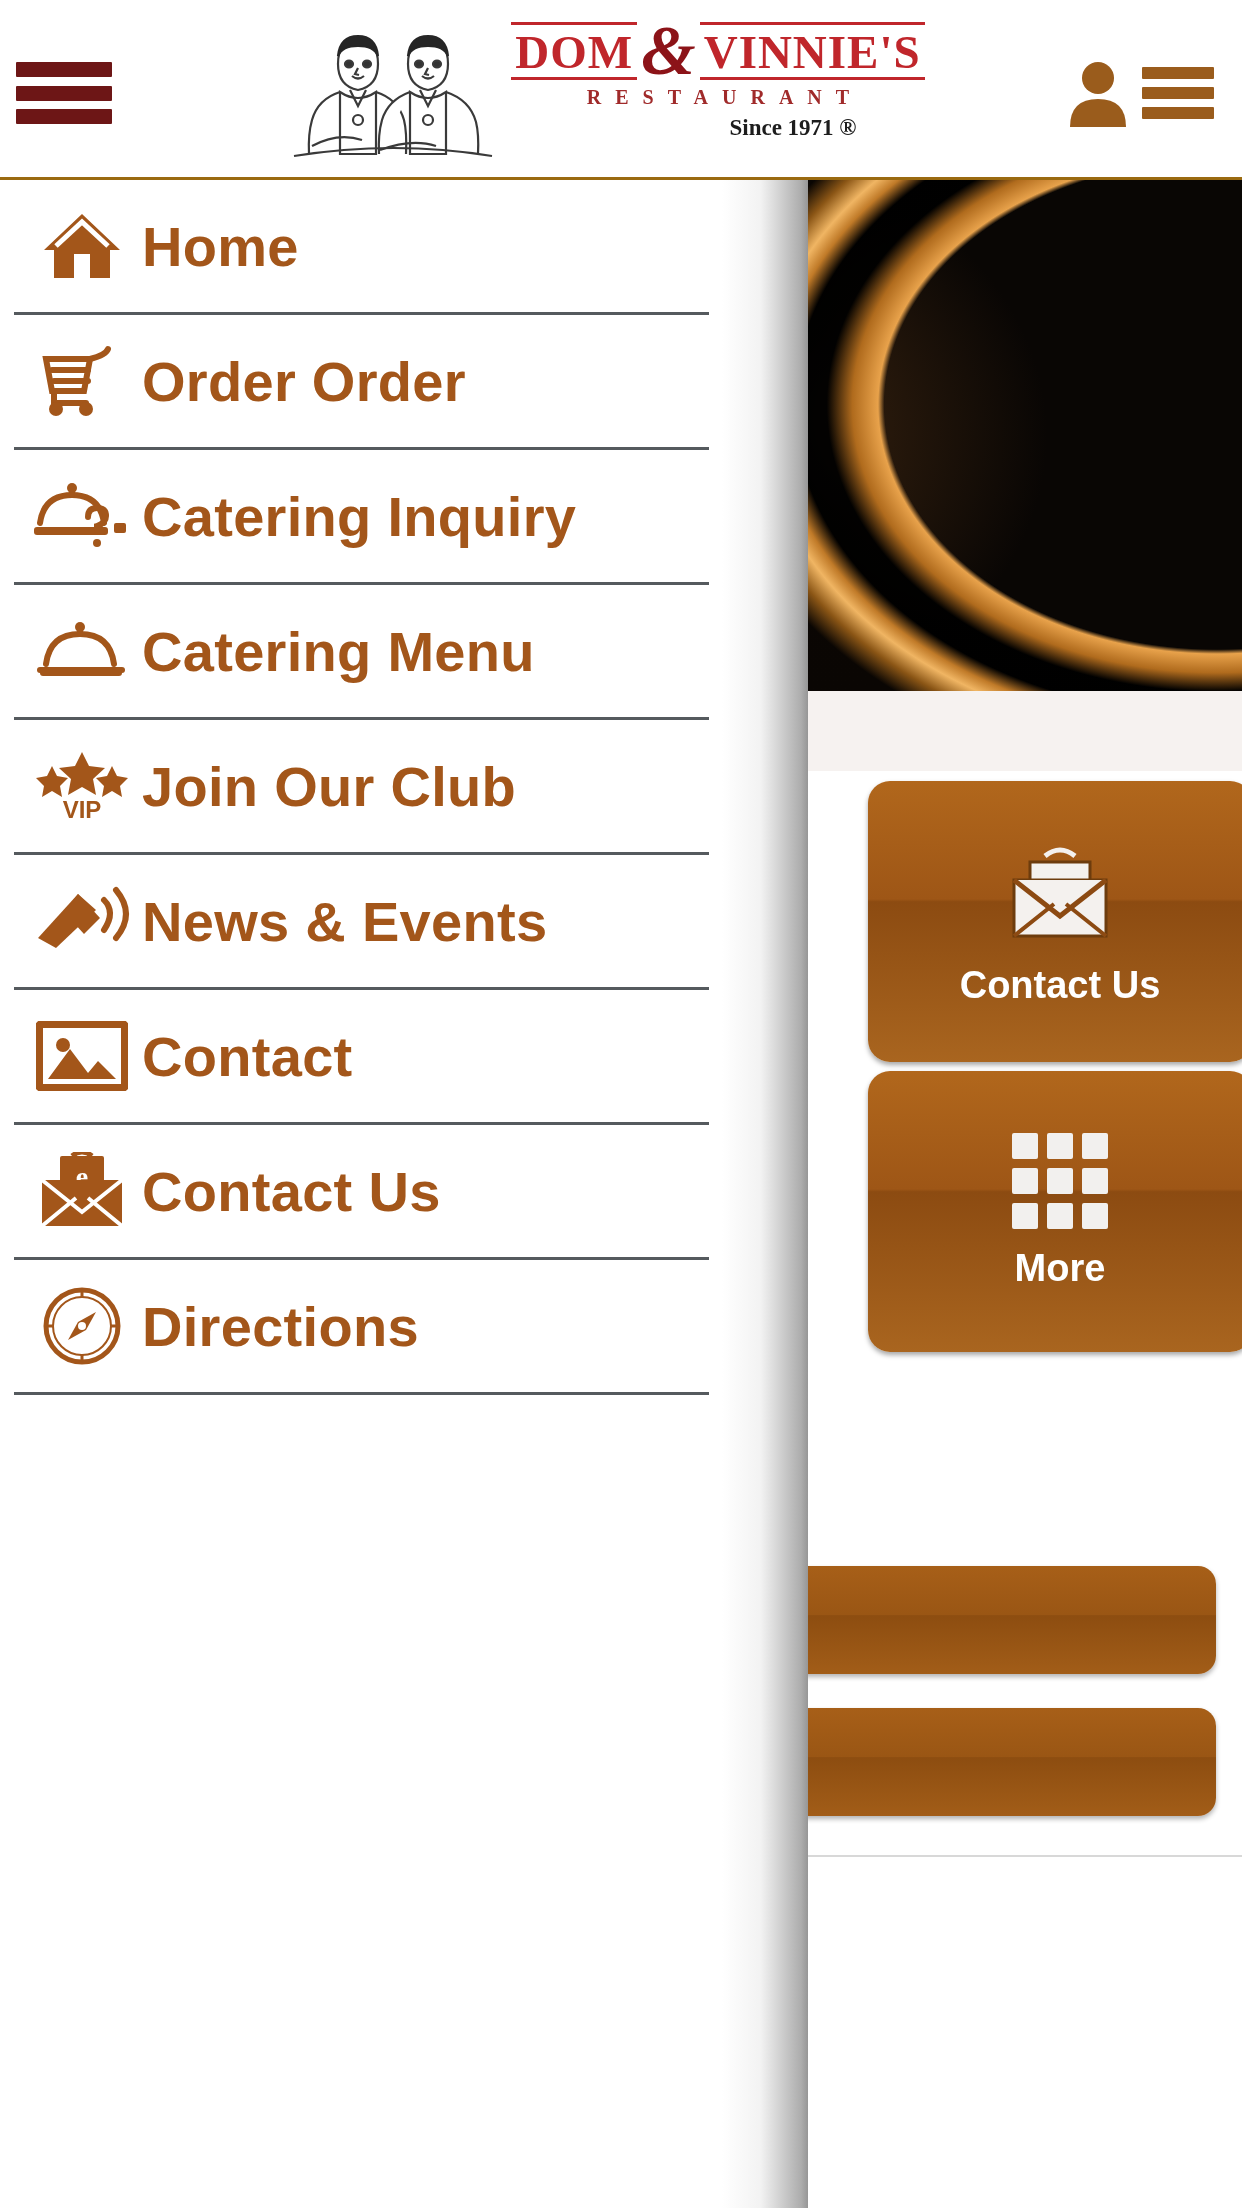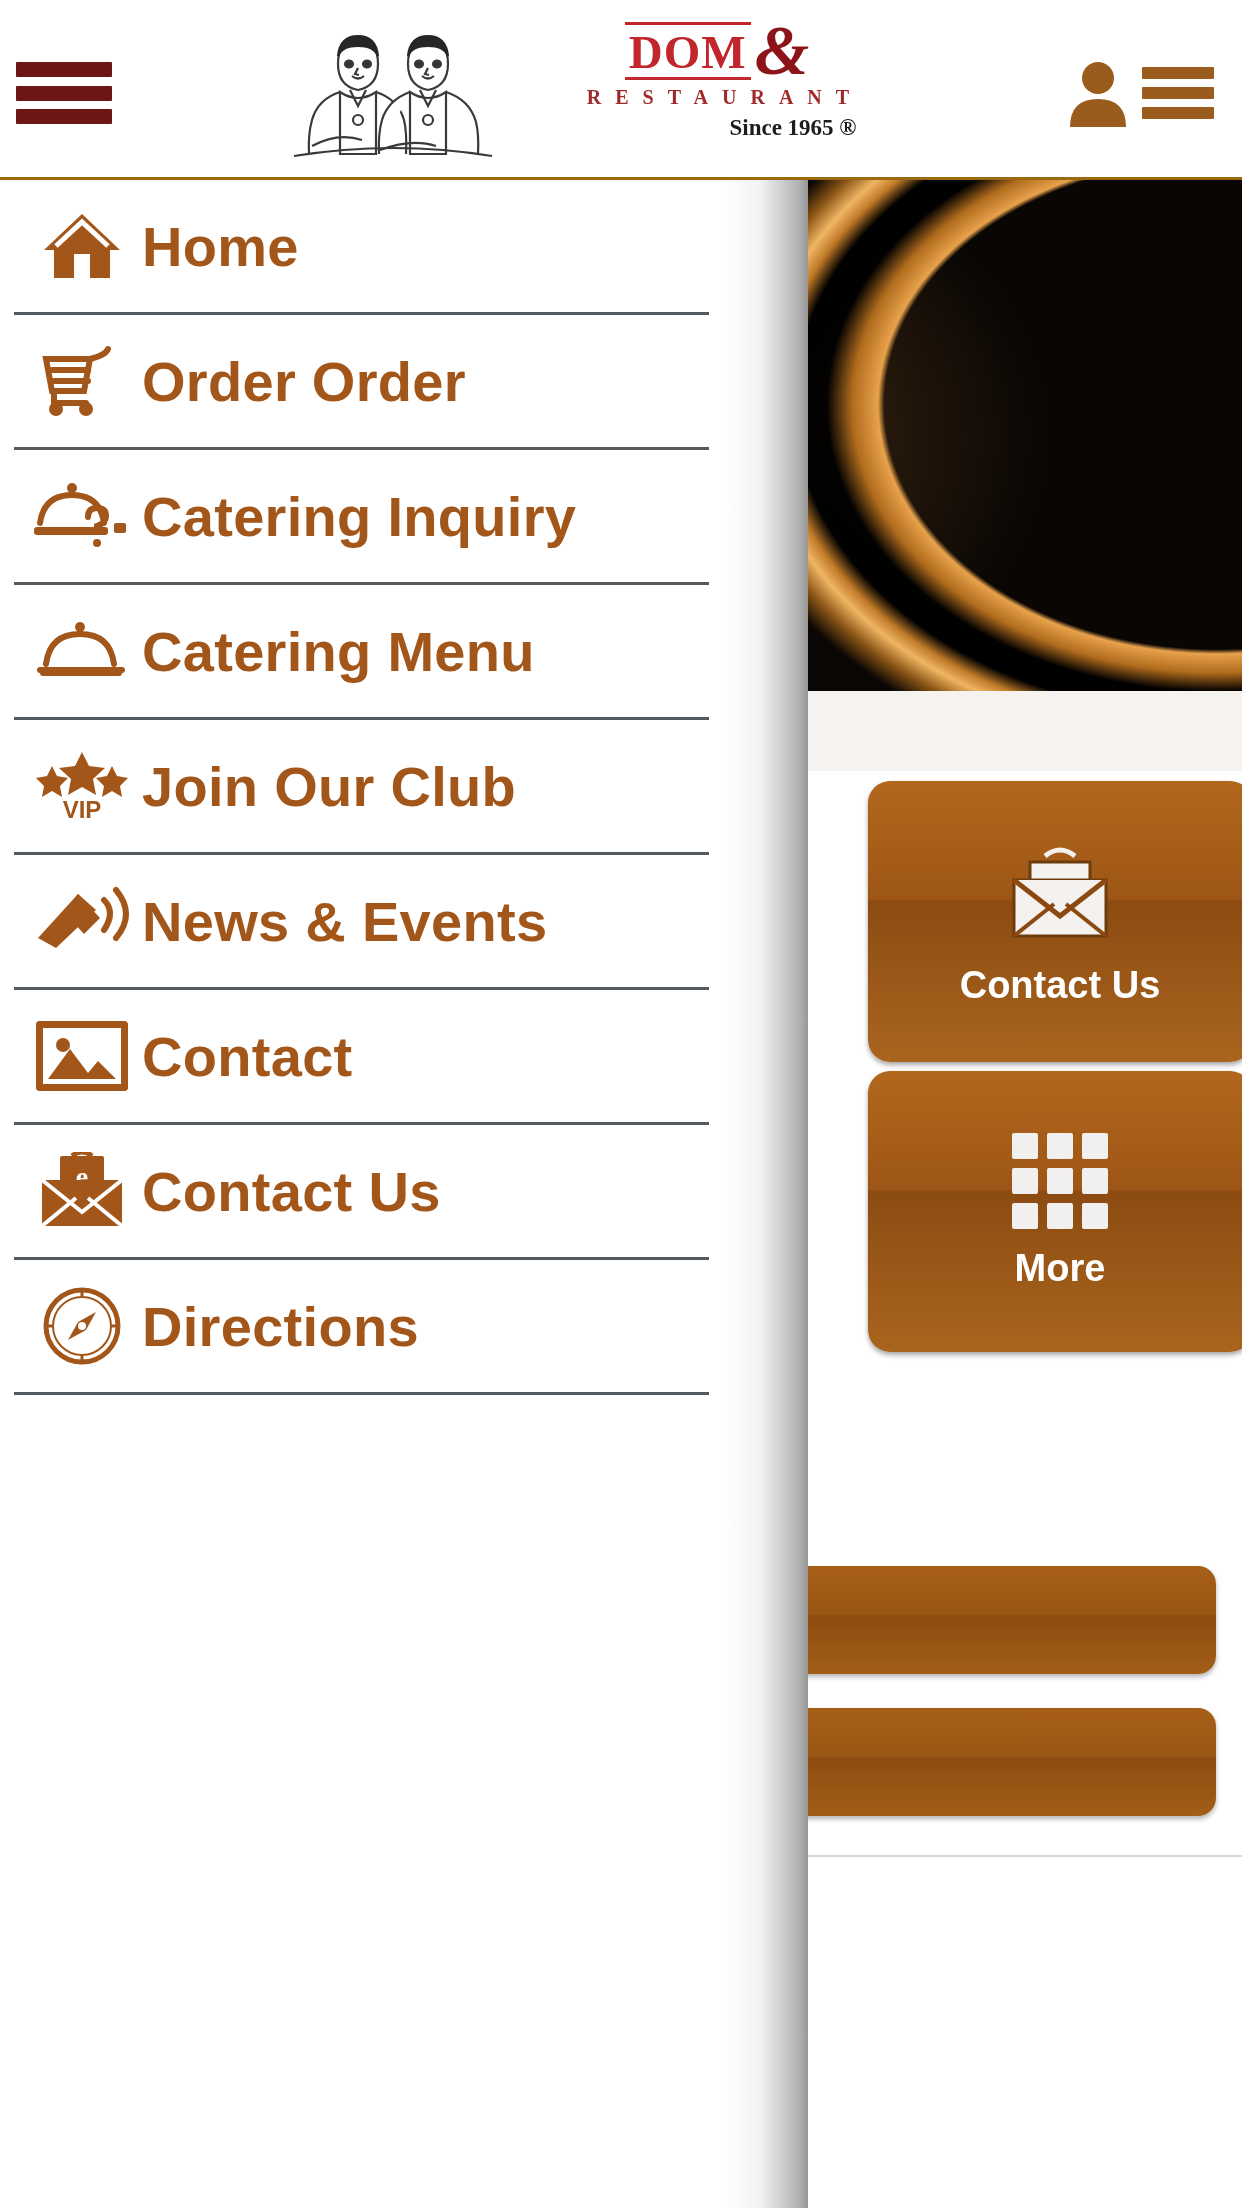--- a/index.html
+++ b/index.html
@@ -331,23 +331,24 @@
             <path d="M100 126 q32 -12 56 -4"></path>
           </g>
           <path d="M14 132 q100 -16 198 0" fill="none" stroke="#3a3a3a" stroke-width="2"></path>
         </svg>
       </div>
 
       <div id="logo-wordmark">
         <div class="wm-line1">
           <span class="wm-dom">DOM</span>
           <span class="wm-amp">&amp;</span>
+          <span class="wm-vinnies">VINNIE'S</span>
         </div>
         <div class="wm-line2">RESTAURANT</div>
-        <div class="wm-line3">Since 1965 ®</div>
+        <div class="wm-line3">Since 1971 ®</div>
       </div>
     </div>
 
     <div id="header-right">
       <div id="account-icon">
         <svg viewBox="0 0 64 68" width="64" height="68">
           <circle cx="32" cy="19" r="16" fill="#9a5c1c"></circle>
           <path d="M4 68 q0 -28 28 -28 q28 0 28 28z" fill="#9a5c1c"></path>
         </svg>
       </div>

